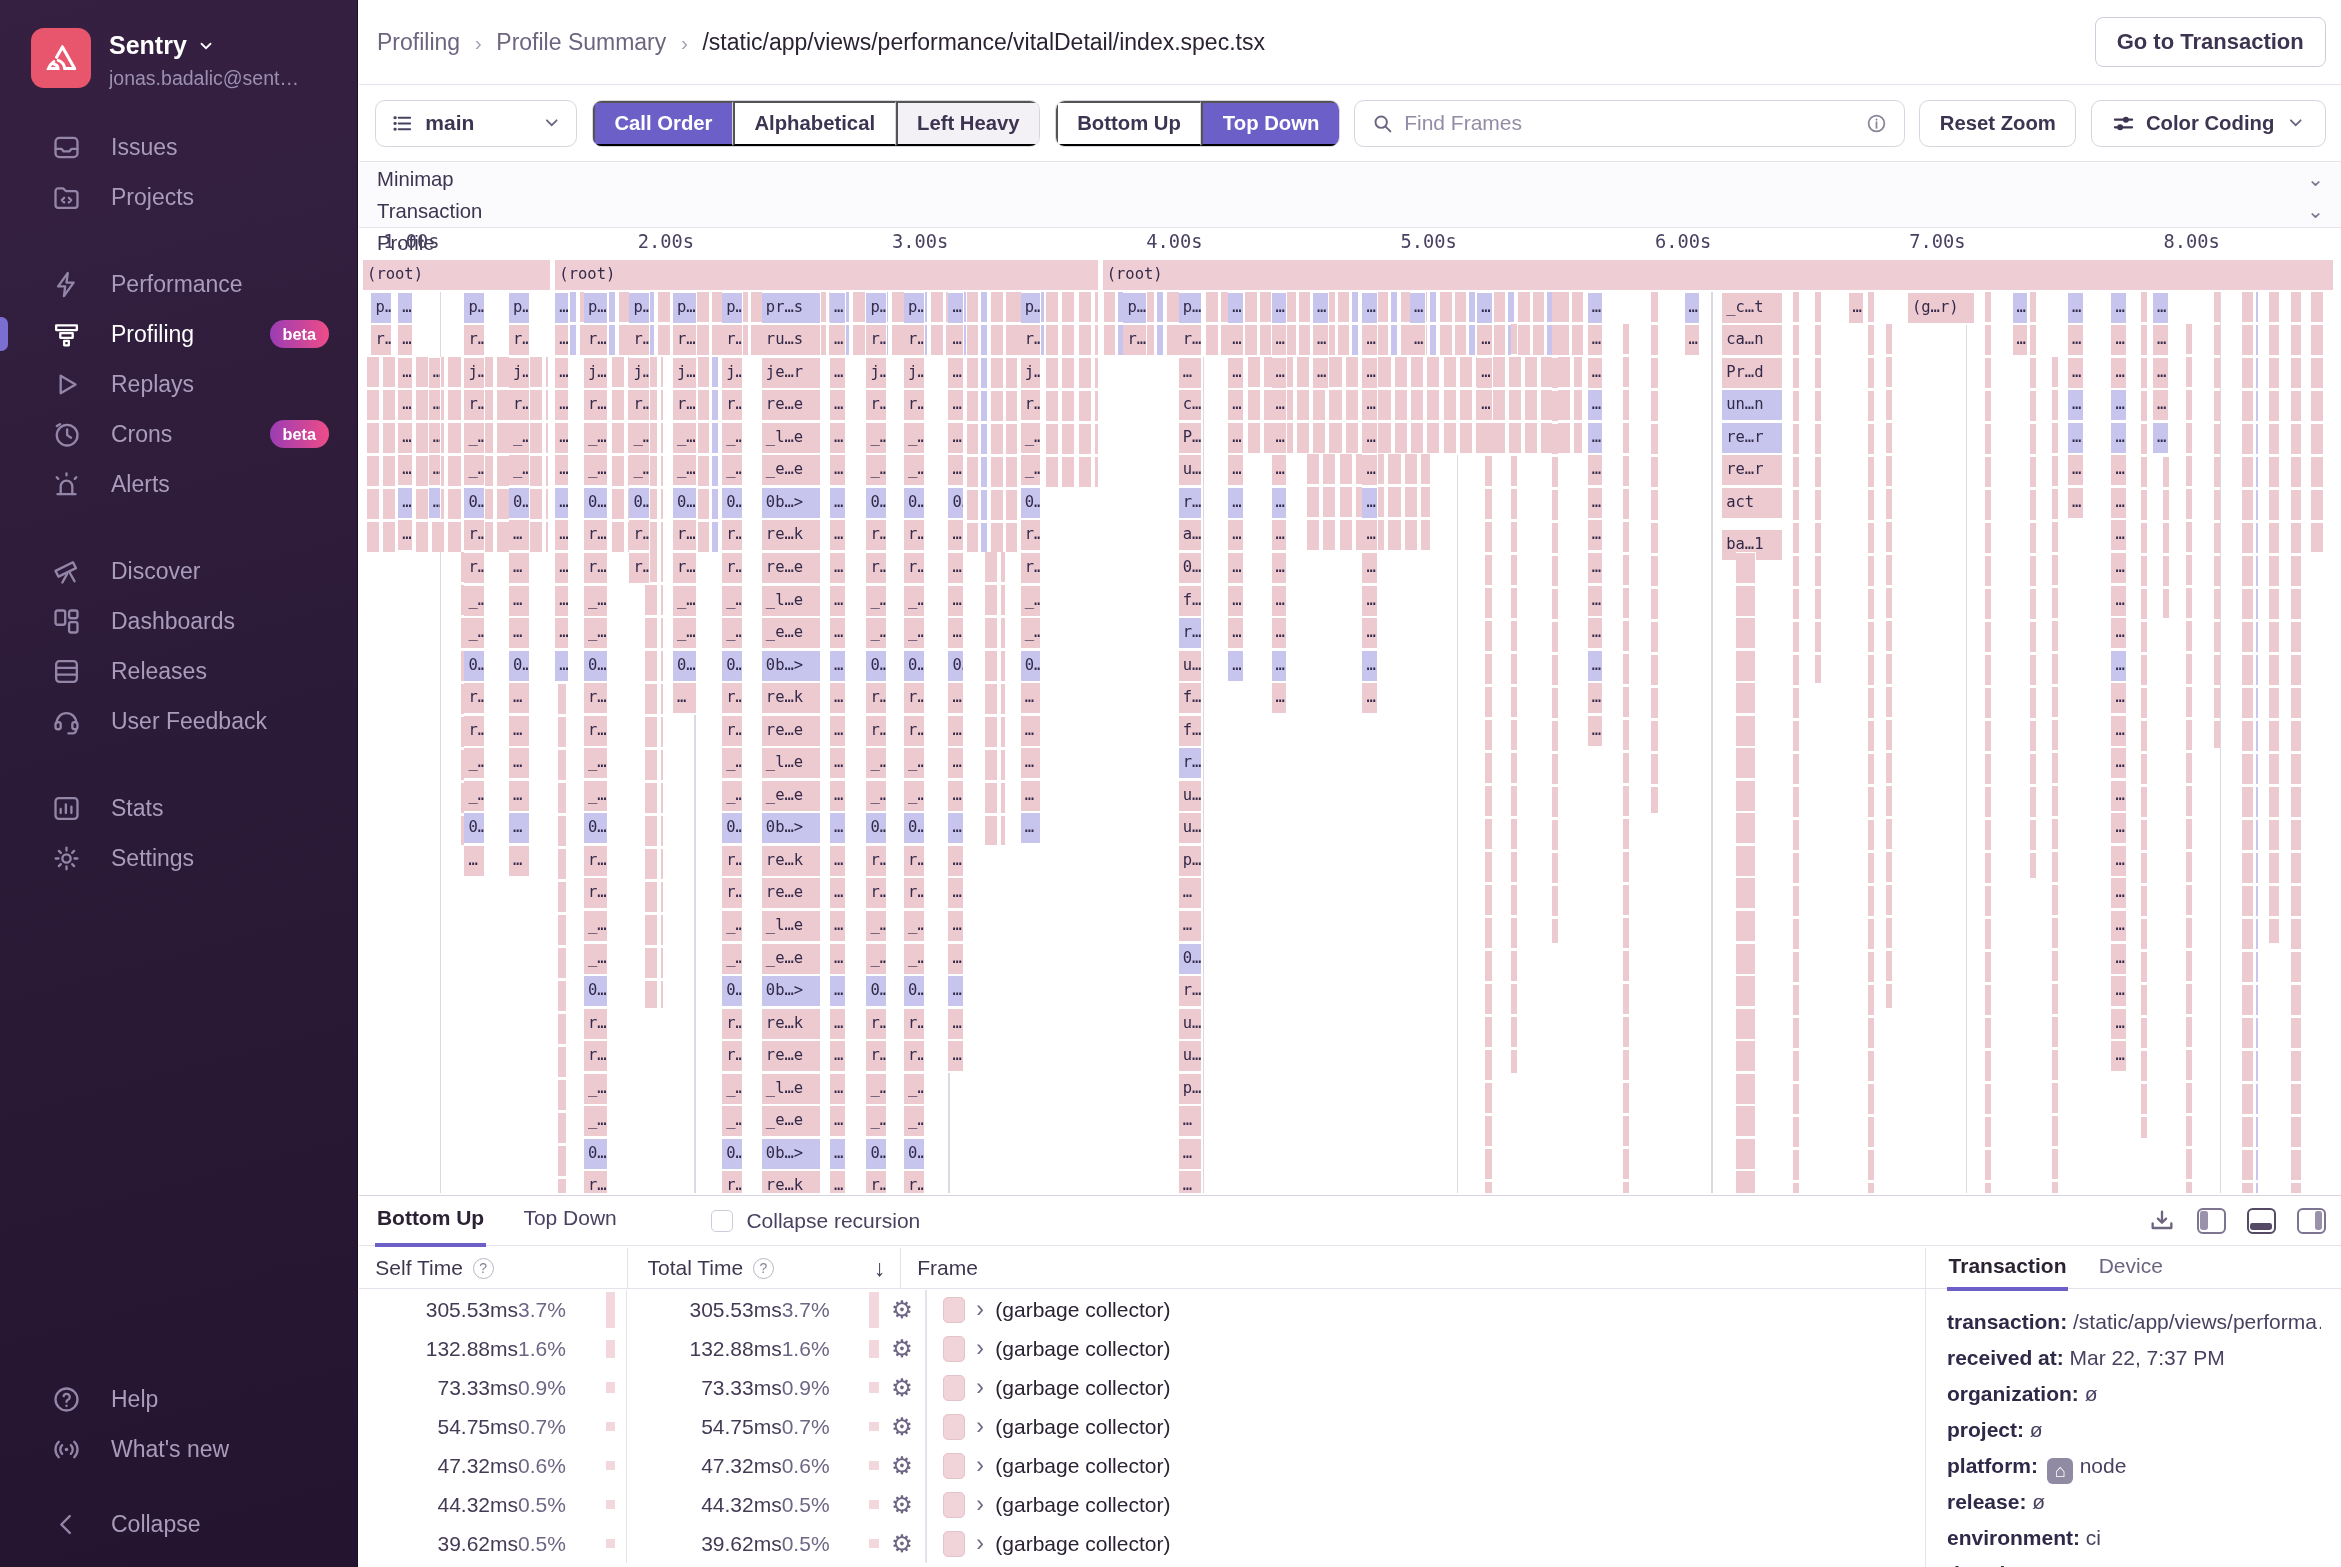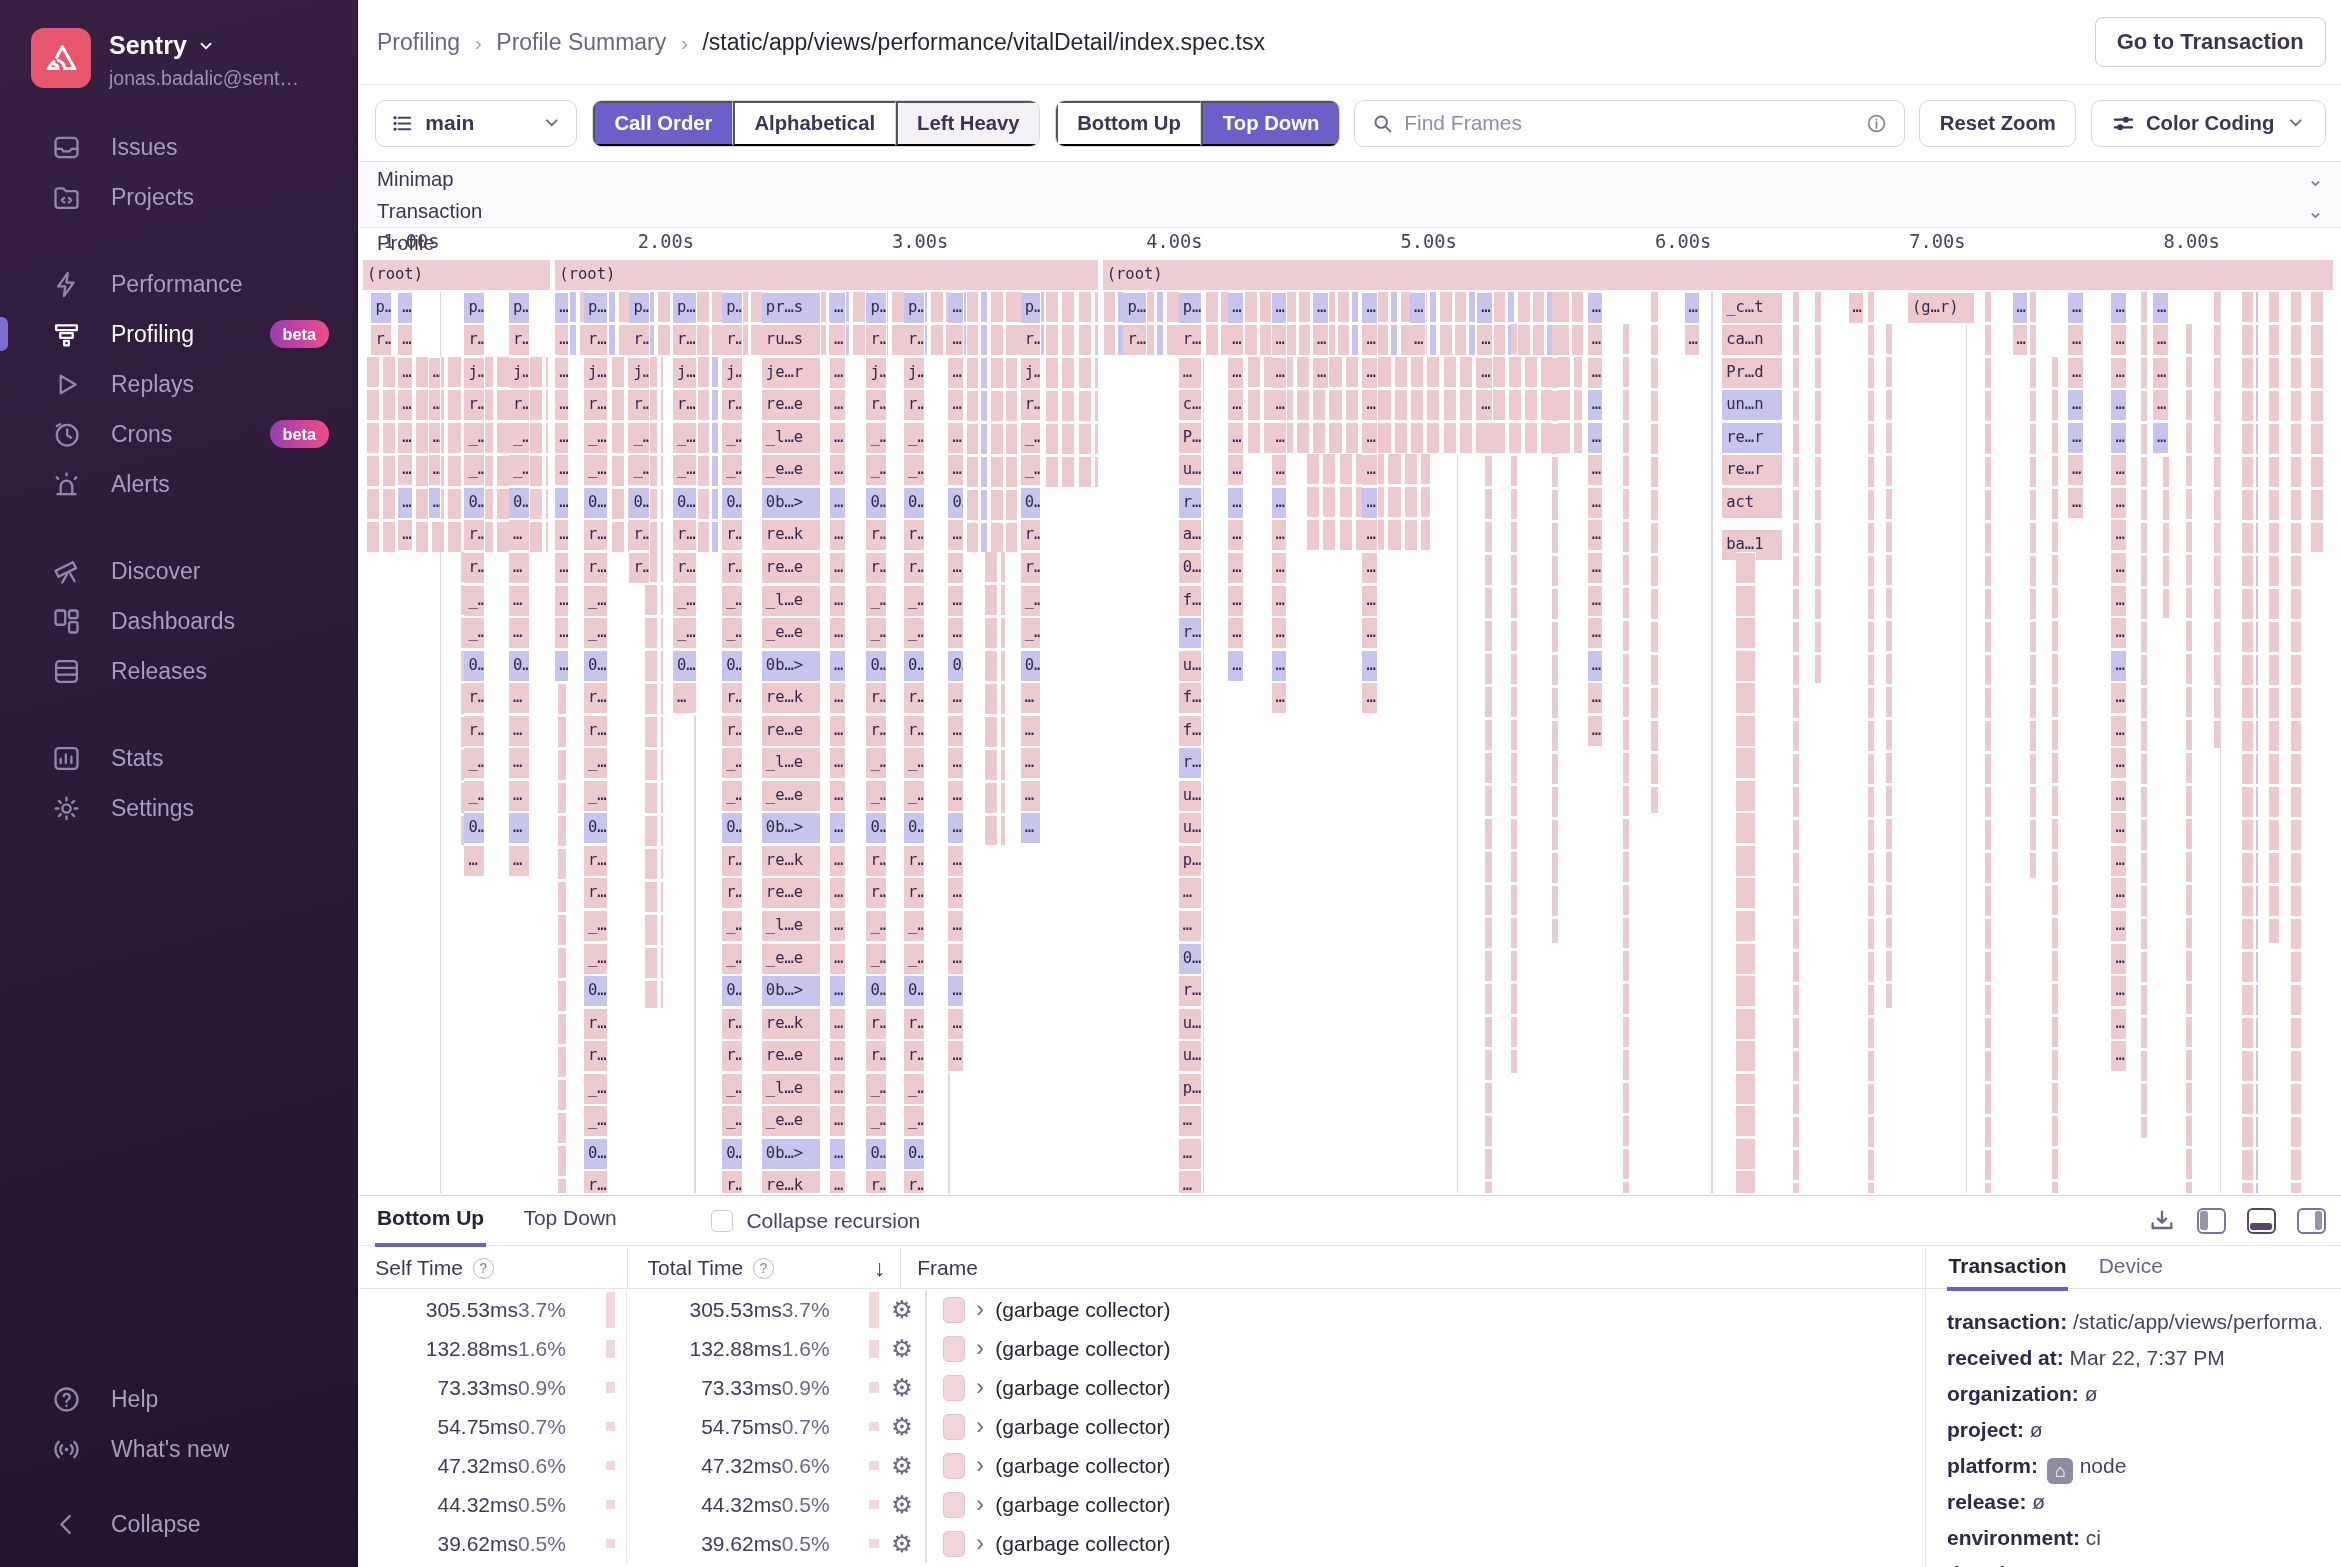--- a/index.html
+++ b/index.html
@@ -231,20 +231,31 @@
         <span>Dashboards</span>
       </div>
       <div class="nav-item">
         <span class="nicon">
           <svg class="ic" width="31" height="31" viewBox="0 0 24 24" fill="none" stroke="currentColor" stroke-width="1.8" stroke-linecap="round" stroke-linejoin="round">
             <rect x="4" y="4" width="16" height="16" rx="2.5"></rect>
             <path d="M4 9.2h16M4 14.4h16"></path>
           </svg>
         </span>
         <span>Releases</span>
+      </div>
+      <div class="nav-item">
+        <span class="nicon">
+          <svg class="ic" width="31" height="31" viewBox="0 0 24 24" fill="none" stroke="currentColor" stroke-width="1.8" stroke-linecap="round" stroke-linejoin="round">
+            <path d="M4.5 13a7.5 7.5 0 0 1 15 0"></path>
+            <rect x="3.5" y="12.5" width="4" height="5.5" rx="1.8"></rect>
+            <rect x="16.5" y="12.5" width="4" height="5.5" rx="1.8"></rect>
+            <path d="M19.5 18v.6a2.6 2.6 0 0 1-2.6 2.6H13.5"></path>
+          </svg>
+        </span>
+        <span>User Feedback</span>
       </div>
       <div class="nav-spacer"></div>
       <div class="nav-item">
         <span class="nicon">
           <svg class="ic" width="31" height="31" viewBox="0 0 24 24" fill="none" stroke="currentColor" stroke-width="1.8" stroke-linecap="round" stroke-linejoin="round">
             <rect x="3.5" y="4" width="17" height="16" rx="2.5"></rect>
             <path d="M7.5 15.5v-3.2M11.5 15.5V8.8M15.8 15.5v-5"></path>
           </svg>
         </span>
         <span>Stats</span>

